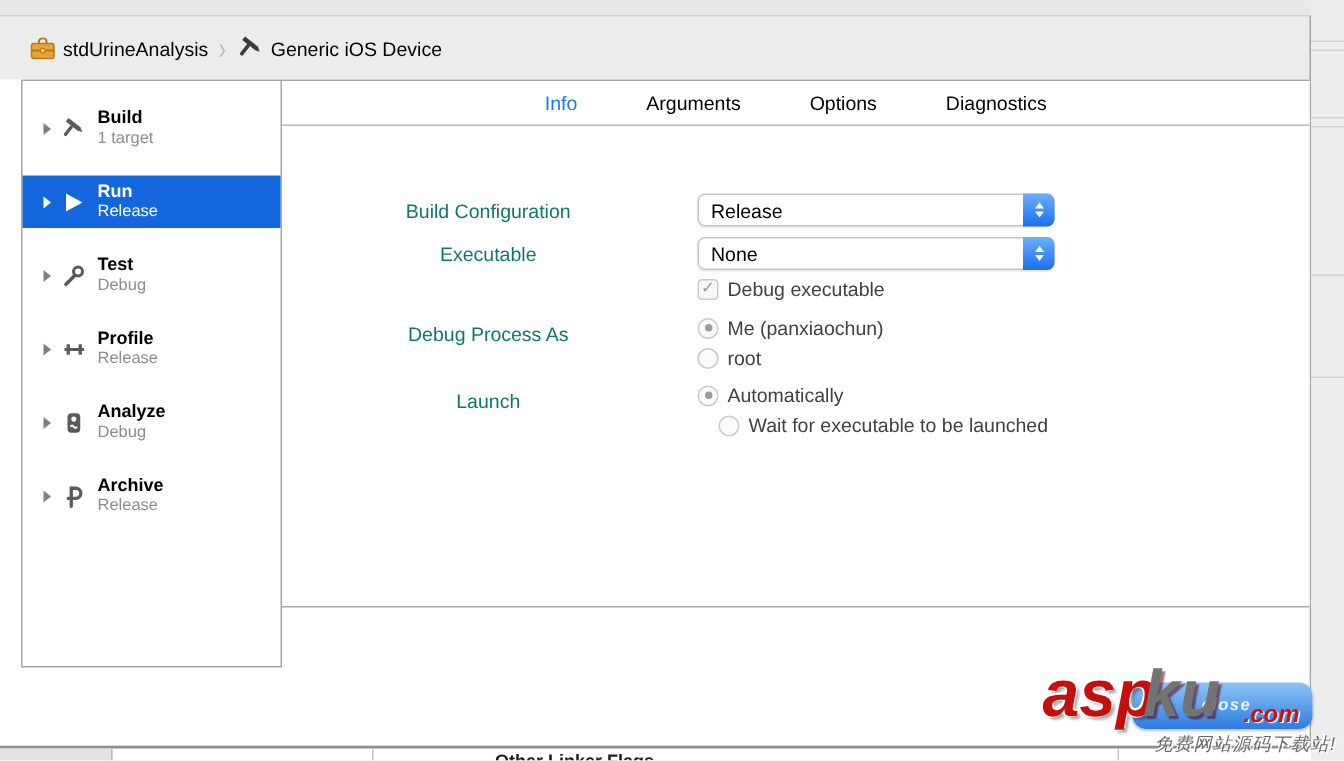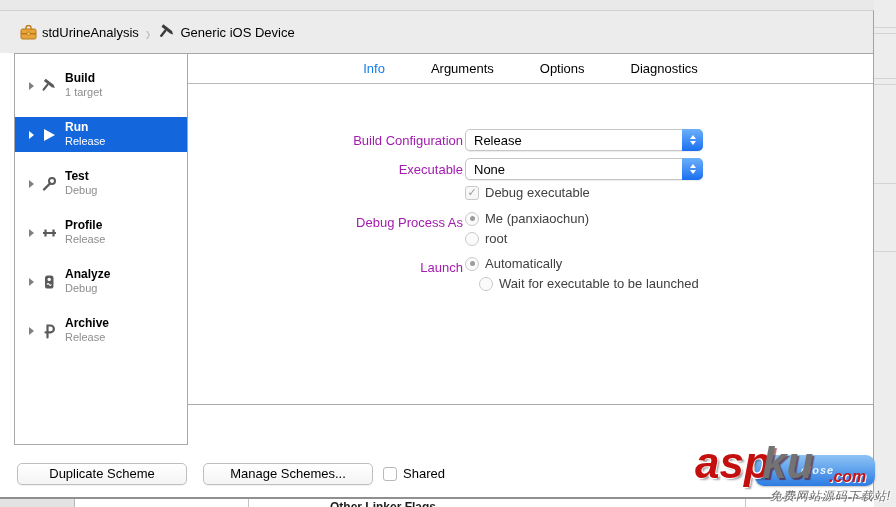--- a/index.html
+++ b/index.html
@@ -40,21 +40,21 @@
   .icon-fill { fill:#5a5a5a; } .icon-stroke { stroke:#5a5a5a; fill:none; }
   .srow.sel .icon-fill { fill:#fff; }
 
   
   .content { position:absolute; left:188px; top:0; right:0; height:352px; background:#fff; border-top:1px solid #a8a8a8; border-bottom:1px solid #a8a8a8; }
   .tabbar { height:30px; border-bottom:1px solid #b9b9b9; display:flex; align-items:center; justify-content:center; gap:46px; font-size:13px; color:#000; }
   .tab { cursor:default; }
   .tab.active { color:#157bea; }
 
   .form { position:absolute; left:0; right:0; top:31px; bottom:0; }
-  .flabel { position:absolute; width:275px; text-align:right; font-size:13px; color:#a21caf; }
+  .flabel { position:absolute; width:275px; text-align:center; font-size:13px; color:#0f766e; }
   .popup { position:absolute; left:277px; width:238px; height:22px; background:#fff; border:1px solid #c6c6c6; border-radius:5px; box-shadow:0 1px 1px rgba(0,0,0,.08); display:flex; align-items:center; }
   .popup .pval { flex:1; font-size:13px; color:#000; padding-left:8px; }
   .popup .stepper { width:21px; height:22px; margin:-1px -1px -1px 0; border-radius:0 5px 5px 0; background:linear-gradient(#6cb0fb,#1a6ff0); display:flex; flex-direction:column; align-items:center; justify-content:center; gap:2px; }
   .tri-up { width:0; height:0; border-left:3.5px solid transparent; border-right:3.5px solid transparent; border-bottom:4px solid #fff; }
   .tri-dn { width:0; height:0; border-left:3.5px solid transparent; border-right:3.5px solid transparent; border-top:4px solid #fff; }
 
   .ctl-line { position:absolute; display:flex; align-items:center; gap:6px; font-size:13px; color:#404040;text-align:center; }
   .checkbox { width:14px; height:14px; border:1px solid #c9c9c9; border-radius:3px; background:#f7f7f7; display:flex; align-items:center; justify-content:center; font-size:11px; color:#9a9a9a; line-height:1; }
   .checkbox.on::after { content:"\2713"; font-weight:bold; }
   .radio { width:14px; height:14px; border:1px solid #c9c9c9; border-radius:50%; background:#fbfbfb; display:flex; align-items:center; justify-content:center; }
@@ -264,28 +264,20 @@
             <span>Automatically</span>
           </div>
           <div class="ctl-line" style="left:291px; top:191px">
             <span class="radio"></span>
             <span>Wait for executable to be launched</span>
           </div>
 
         </div>
       </div>
 
-      <div class="footer">
-        <button class="btn" style="left:17px; width:170px">Duplicate Scheme</button>
-        <button class="btn" style="left:203px; width:170px">Manage Schemes...</button>
-        <span class="shared-wrap">
-          <span class="checkbox"></span>
-          <span>Shared</span>
-        </span>
-      </div>
 
     </div>
   </div>
 
   <div class="watermark">
     <div class="wm-blue">
       <span class="wm-close">close</span>
     </div>
     <span class="wm-asp">asp</span>
     <span class="wm-ku">ku</span>

